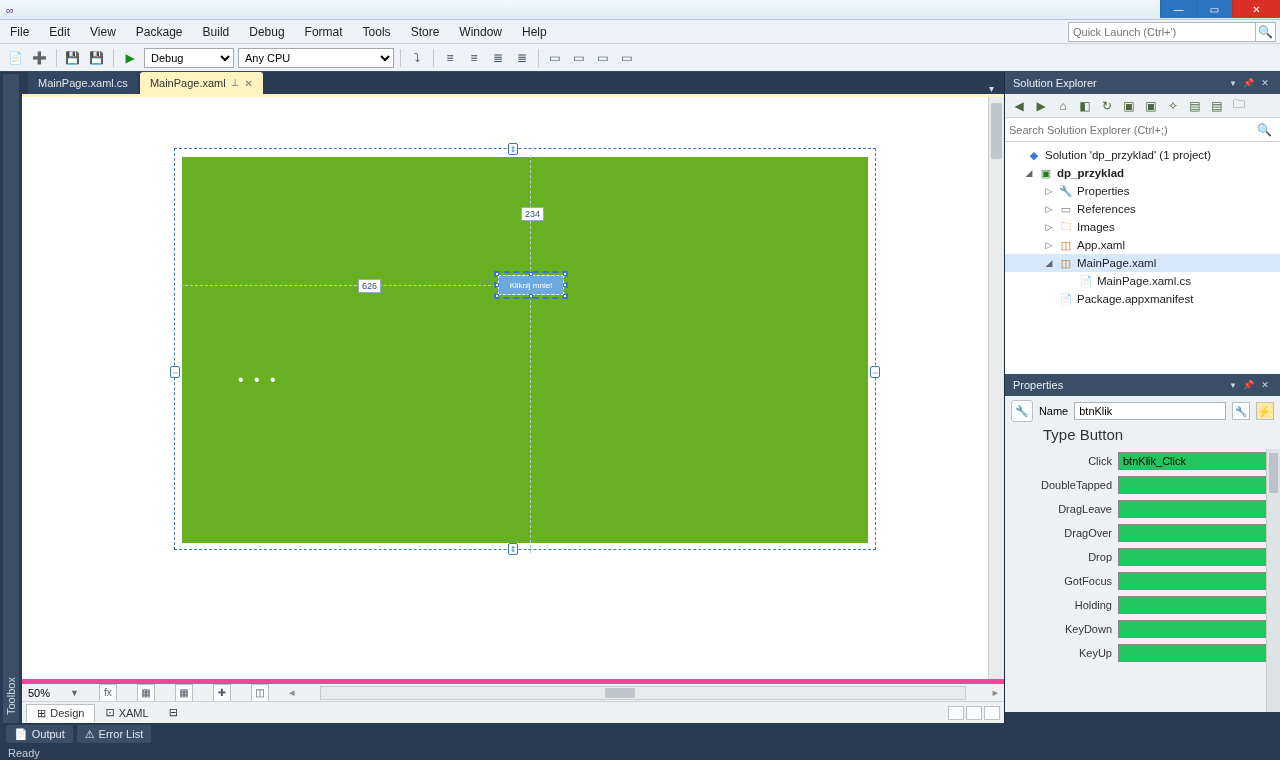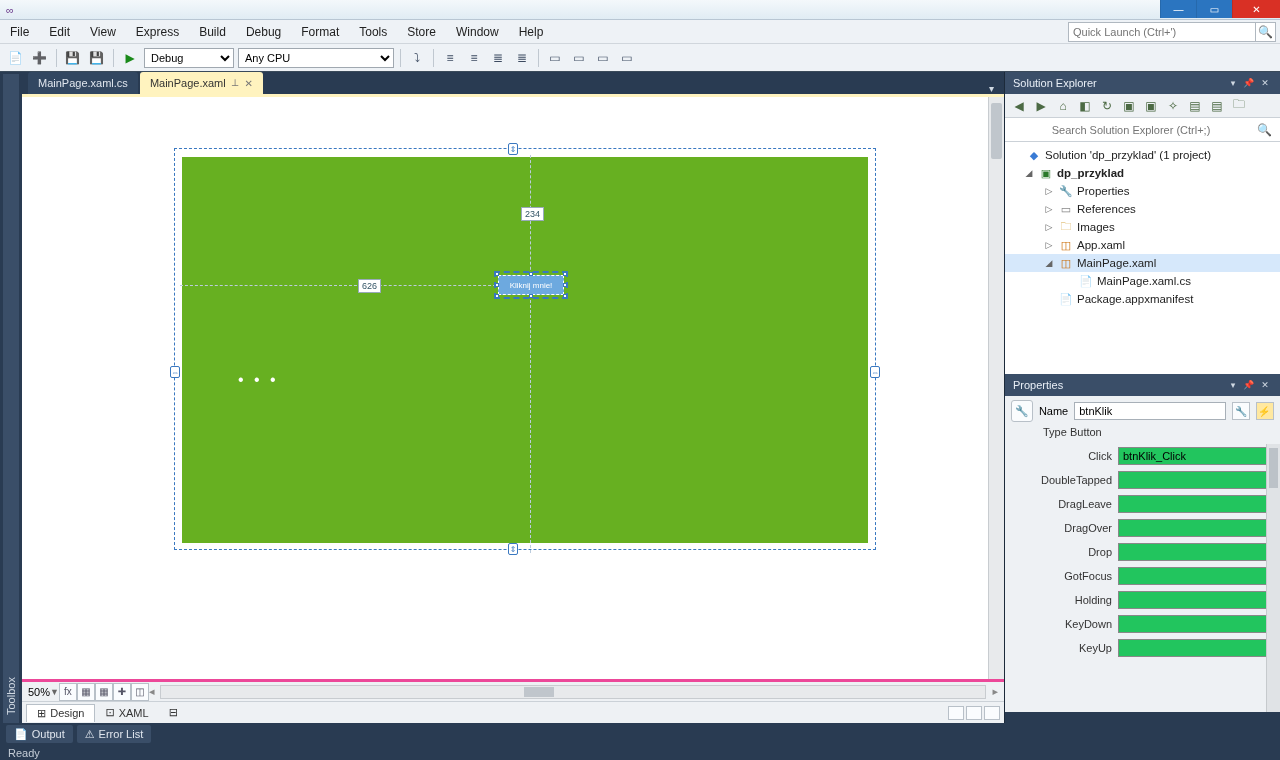--- a/index.html
+++ b/index.html
@@ -58,54 +58,54 @@
 .sel-btn{ position:absolute; left:476px; top:178px; width:66px; height:20px; background:#6da9df; border:1px dashed #fff; outline:2px dashed #3a78c0; outline-offset:2px; color:#fff; font-size:8px; display:flex; align-items:center; justify-content:center;}
 .sq{ position:absolute; width:4px; height:4px; background:#fff; border:1px solid #3a78c0;}
 .sq.tl{left:-4px;top:-4px;} .sq.tr{right:-4px;top:-4px;} .sq.bl{left:-4px;bottom:-4px;} .sq.br{right:-4px;bottom:-4px;}
 .sq.tm{left:50%;top:-4px;transform:translateX(-50%);} .sq.bm{left:50%;bottom:-4px;transform:translateX(-50%);}
 .sq.lm{left:-4px;top:50%;transform:translateY(-50%);} .sq.rm{right:-4px;top:50%;transform:translateY(-50%);}
 .dots3{ position:absolute; left:216px; top:274px; color:#fff; font-size:16px; letter-spacing:3px;}
 .vscroll{ position:absolute; right:0; top:0; bottom:0; width:16px; background:#e8eaec; border-left:1px solid #c8ccd0;}
 .vscroll .thumb{ position:absolute; left:2px; right:2px; top:6px; height:56px; background:#c0c6cc; border-radius:2px;}
 
 
-.zoomrow{ height:22px; background:#eef1f4; border-top:3px solid #ec4899; display:flex; align-items:center; font-size:11px; gap:0; padding:0 6px;}
+.zoomrow{ height:22px; background:#eef1f4; border-top:5px solid #ec4899; display:flex; align-items:center; font-size:11px; gap:20px; padding:0 6px;}
 .zoomrow .zb{ width:18px; height:18px; border:1px solid #b8c0c8; background:#fafcfe; display:flex;align-items:center;justify-content:center; font-size:10px; color:#556;}
 .zoomrow .hsc{ flex:1; height:14px; background:#e8eaec; border:1px solid #c8ccd0; position:relative; margin:0 6px;}
 .zoomrow .hsc .th{ position:absolute; left:44%; top:1px; bottom:1px; width:30px; background:#c0c6cc;}
 .tabsrow{ height:22px; background:#eef1f4; border-top:1px solid #cbd1d7; display:flex; align-items:center; font-size:11px; padding:0 4px;}
 .tabsrow .t{ padding:2px 10px; display:flex; gap:4px; align-items:center; color:#333;}
 .tabsrow .t.active{ background:#fff; border:1px solid #b8c0c8; border-bottom:none;}
 .tabsrow .rgroup{ margin-left:auto; display:flex; gap:2px;}
 .tabsrow .rb{ width:16px; height:14px; border:1px solid #b8c0c8; background:#fafcfe;}
 
 
 .rcol{ width:276px; display:flex; flex-direction:column; background:#293b52; border-left:1px solid #1c2a3a;}
 .panel-head{height:22px; background:#3a4e68; color:#e8eef6; font-size:11px; display:flex; align-items:center; padding:0 8px; gap:6px;}
 .panel-head .ph-btns{ margin-left:auto; display:flex; gap:2px;}
 .panel-head .phb{ width:14px; height:14px; color:#cfd8e2; font-size:9px; display:flex;align-items:center;justify-content:center;}
 .sx-tools{ height:24px; background:#eef1f4; display:flex; align-items:center; gap:2px; padding:0 4px; border-bottom:1px solid #cbd1d7;}
 .sx-tools .b{ width:20px; height:18px; display:flex; align-items:center; justify-content:center; color:#4c6a44; font-size:12px;}
 .sx-search{ height:24px; background:#fff; border-bottom:1px solid #cbd1d7; display:flex; align-items:center; padding:0 4px;}
-.sx-search input{ flex:1; border:none; font-size:11px; color:#888; outline:none;text-align:center;}
+.sx-search input{ flex:1; border:none; font-size:11px; color:#888; outline:none;}
 .sx-search .mag{ color:#2b6cb0; font-size:12px; padding:0 4px;}
 .tree{ background:#fff; flex:1; font-size:11.5px; color:#222; padding:4px 0 4px 0; overflow:auto;}
 .tn{ display:flex; align-items:center; height:18px; padding-left:6px; gap:4px; white-space:nowrap;}
 .tn.sel{ background:#d6e8fb;}
 .tw{ width:12px; text-align:center; color:#666; font-size:9px;}
 .ic{ width:14px; height:14px; display:inline-flex; align-items:center; justify-content:center; font-size:11px;}
 .ic.sln{color:#3a7bd5;} .ic.proj{color:#2a7a2a;} .ic.fold{color:#d6a94a;} .ic.ref{color:#888;} .ic.xaml{color:#c96a00;} .ic.cs{color:#3a7bd5;} .ic.pkg{color:#888;}
 
 
 .props{ background:#eef1f4; display:flex; flex-direction:column; height:316px; }
 .props .row1{ display:flex; align-items:center; gap:6px; padding:4px 6px; font-size:11px; background:#eef1f4;}
 .props .row1 .wrench{ width:22px; height:22px; border:1px solid #b8c0c8; border-radius:3px; display:flex; align-items:center; justify-content:center; background:#fafcfe; color:#556;}
 .props .row1 input{ flex:1; height:18px; font-size:11px; border:1px solid #a8b0b8; padding:0 4px;}
 .props .row1 .pb{ width:18px; height:18px; border:1px solid #b8c0c8; background:#fafcfe; display:flex;align-items:center;justify-content:center; font-size:10px;}
-.props .row2{ font-size:11px; padding:0 6px 6px 38px; color:#333;}
+.props .row2{ font-size:15px; padding:0 6px 6px 38px; color:#333;}
 .ev-list{ flex:1; overflow:auto; background:#eef1f4; position:relative;}
 .ev-row{ display:flex; align-items:center; height:24px; padding:0 10px 0 6px; font-size:11px;}
 .ev-row .lbl{ width:116px; text-align:right; padding-right:6px; color:#333;}
 .ev-row input{ flex:1; height:18px; border:1px solid #888; background:#22c55e; font-size:11px; padding:0 4px;}
 .ev-scroll{ position:absolute; right:0; top:0; bottom:0; width:14px; background:#e0e3e6; border-left:1px solid #c6cacd;}
 .ev-scroll .th{ position:absolute; left:2px; right:2px; top:4px; height:40px; background:#bcc2c8;}
 
 
 .bottombar{ height:22px; background:#293b52; display:flex; align-items:center; padding:0 6px; gap:4px;}
 .bottombar .bt{ height:18px; padding:0 8px; background:#3a4e68; color:#e0e6ee; font-size:11px; display:flex; align-items:center; gap:4px; border-radius:2px;}
@@ -120,21 +120,21 @@
     <div class="winbtn min">—</div>
     <div class="winbtn max">▭</div>
     <div class="winbtn close">✕</div>
   </div>
 </div>
 
 <div class="menubar">
   <div class="mi">File</div>
   <div class="mi">Edit</div>
   <div class="mi">View</div>
-  <div class="mi">Express</div>
+  <div class="mi">Package</div>
   <div class="mi">Build</div>
   <div class="mi">Debug</div>
   <div class="mi">Format</div>
   <div class="mi">Tools</div>
   <div class="mi">Store</div>
   <div class="mi">Window</div>
   <div class="mi">Help</div>
   <div class="quickbox">
     <input placeholder="Quick Launch (Ctrl+')" style="">
     <div class="sbtn">🔍</div>

